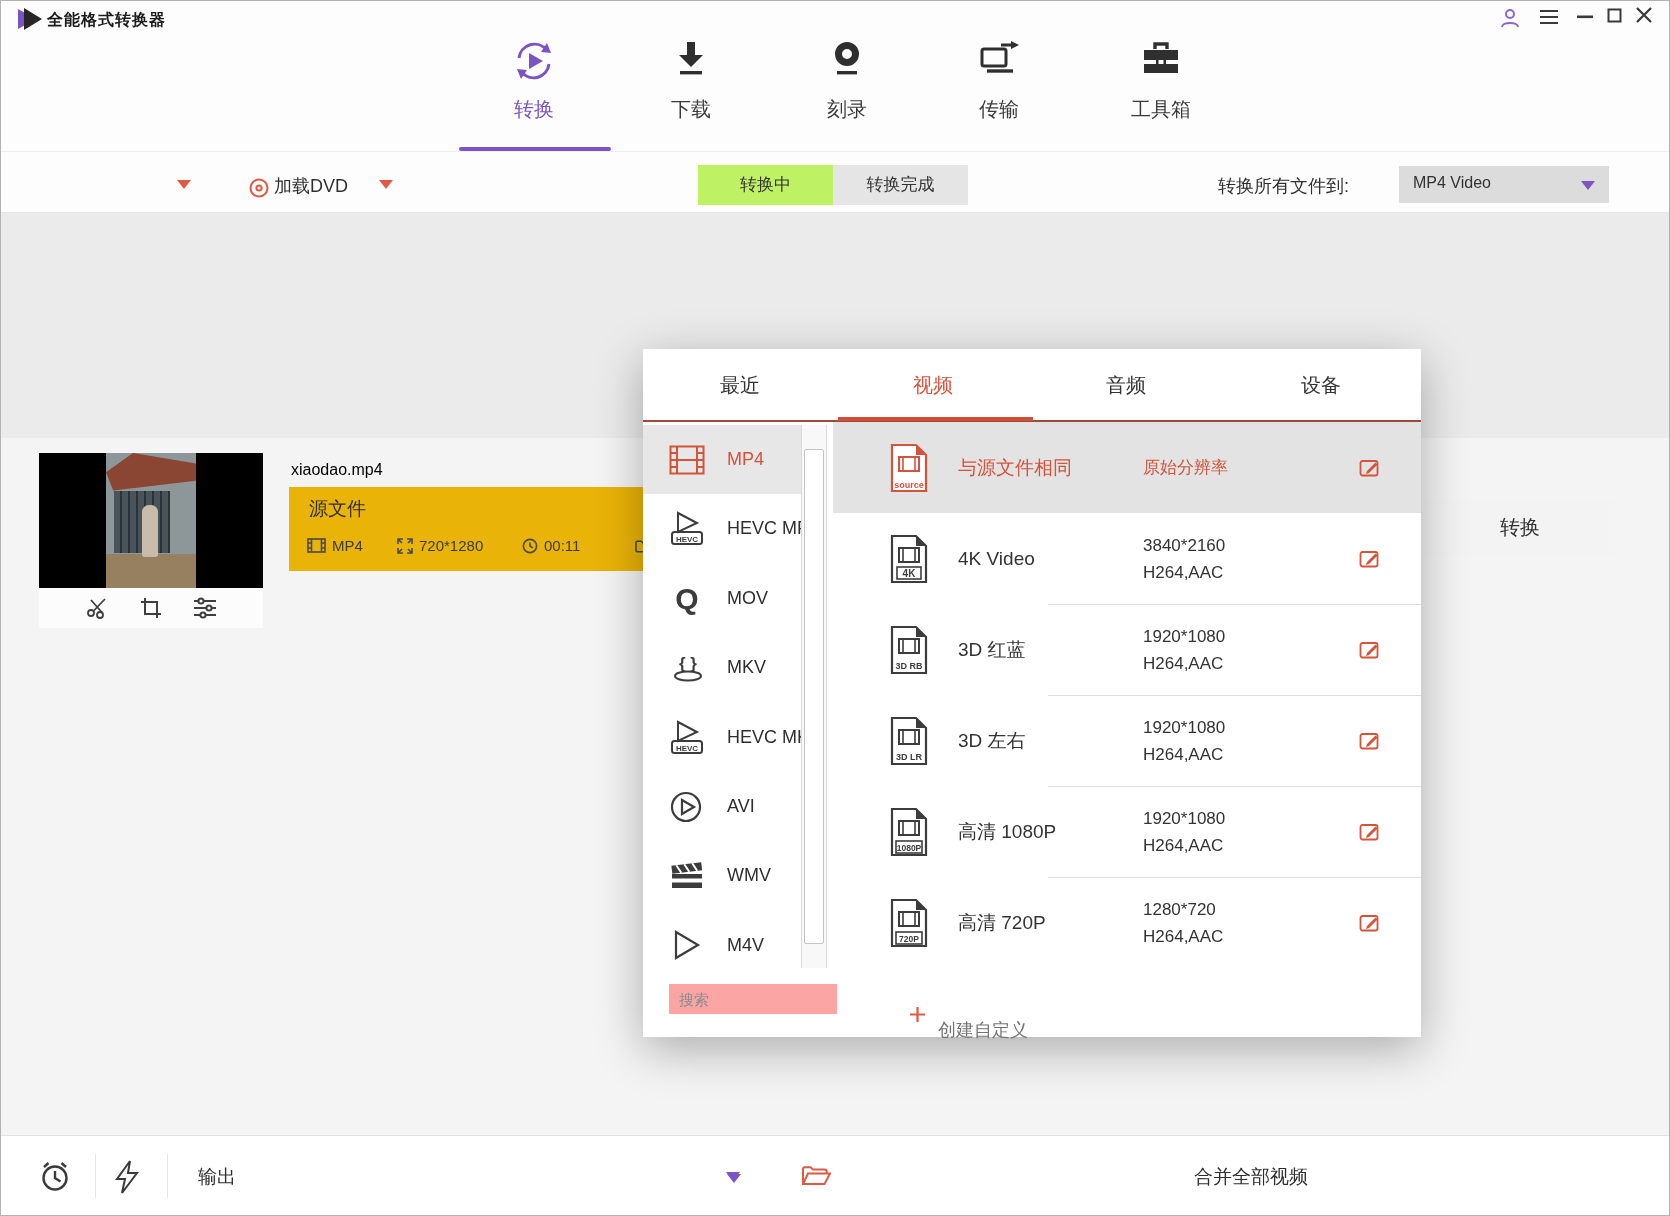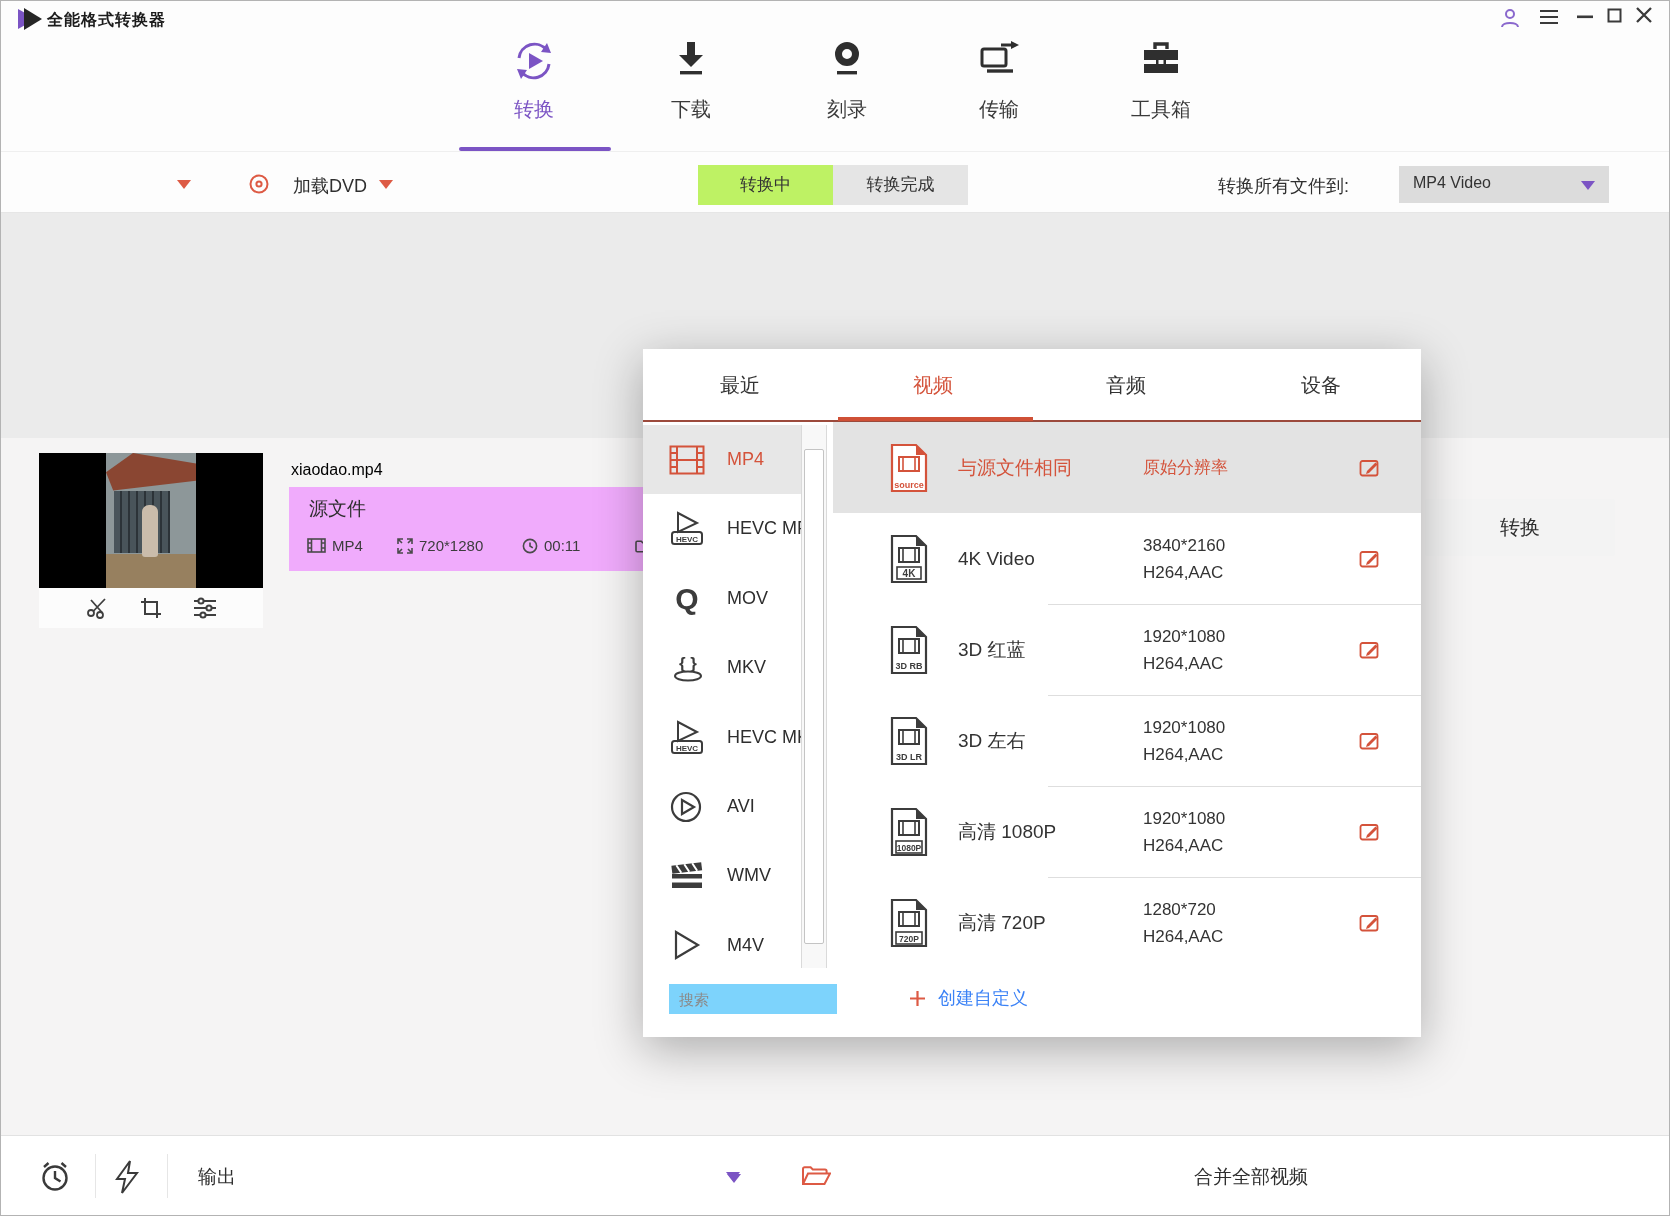--- a/index.html
+++ b/index.html
@@ -19,21 +19,21 @@
   .nav-tab .ic{display:inline-block;}
   .nav-tab .lbl{margin-top:7px;font-size:20px;color:#3a3a3a;}
   .nav-tab.active .lbl{color:#7b54c4;}
   .nav-underline{position:absolute;left:458px;top:146px;width:152px;height:4px;background:#7b54c4;border-radius:2px;}
   .toolbar{position:absolute;left:0;top:150px;width:1670px;height:62px;background:#fdfdfd;border-top:1px solid #efefef;border-bottom:1px solid #e6e6e6;}
   .tbtn-label{font-size:18px;color:#2f2f2f;}
   .caret{width:0;height:0;border-left:7px solid transparent;border-right:7px solid transparent;border-top:9px solid #dd5a44;}
   .caret.purple{border-top-color:#7b54c4;}
   .seg{position:absolute;top:13px;height:40px;line-height:40px;text-align:center;width:135px;font-size:17px;color:#333;}
   .filestrip{position:absolute;left:0;top:212px;width:1670px;height:225px;background:#ebebeb;}
-  .panel{position:absolute;background:#f0abfc;}
+  .panel{position:absolute;background:#eab308;}
   .panel-title{position:absolute;left:20px;top:9px;font-size:19px;color:#2e2e2e;}
   .fitem{position:absolute;top:50px;display:flex;align-items:center;gap:6px;font-size:15px;color:#3c3c3c;}
   .fitem svg{flex:0 0 auto;}
   .popup{position:absolute;left:642px;top:348px;width:778px;height:688px;background:#ffffff;box-shadow:0 12px 45px rgba(0,0,0,0.30);}
   .ptab{position:absolute;top:0;height:71px;line-height:73px;font-size:20px;color:#333;transform:translateX(-50%);}
   .ptab.active{color:#d4533b;}
   .fmt-row{position:absolute;left:0;width:168px;height:69px;}
   .fmt-row .fic{position:absolute;left:26px;top:50%;transform:translateY(-50%);color:#3c3c3c;}
   .fmt-row .flbl{position:absolute;left:84px;top:0;line-height:69px;font-size:18px;color:#2e2e2e;white-space:nowrap;}
   .fmt-row.sel{background:#e7e7e7;width:184px;}
@@ -42,21 +42,21 @@
   .fmt-row.sel .fic{color:#d4533b;}
   .preset-row{position:absolute;left:0;width:588px;height:91px;}
   .preset-row.sel{background:#e3e3e3;}
   .pname{position:absolute;left:125px;top:0;height:91px;display:flex;align-items:center;font-size:19px;color:#333;white-space:nowrap;}
   .pres{position:absolute;left:310px;top:19px;font-size:17px;color:#333;line-height:27px;}
   .pic{position:absolute;left:55px;top:50%;transform:translateY(-50%);}
   .ppencil{position:absolute;left:526px;top:50%;transform:translateY(-50%);}
   .psep{position:absolute;left:215px;width:562px;height:1px;background:#dedede;}
   .preset-row.sel .pname,.preset-row.sel .pres{color:#d4533b;}
   .badge-ic{font-weight:bold;}
-  input.search{position:absolute;left:26px;top:16px;width:168px;height:30px;background:#7dd3fc;border:none;outline:none;padding:0 10px;font-size:15px;font-family:inherit;color:#444;}
+  input.search{position:absolute;left:26px;top:16px;width:168px;height:30px;background:#fca5a5;border:none;outline:none;padding:0 10px;font-size:15px;font-family:inherit;color:#444;}
   input.search::placeholder{color:#8b8b8b;opacity:1;}
   .bottombar{position:absolute;left:0;top:1134px;width:1670px;height:82px;background:#ffffff;border-top:1px solid #e2e2e2;}
   .vsep{position:absolute;top:18px;width:1px;height:44px;background:#e6e6e6;}
   .convert-btn{position:absolute;left:1424px;top:286px;width:190px;height:57px;background:#f3f3f3;text-align:center;line-height:57px;font-size:20px;color:#2e2e2e;border-radius:2px;}
   .thumb{position:absolute;left:38px;top:240px;width:224px;height:135px;background:#000;overflow:hidden;}
   .photo{position:absolute;left:67px;top:0;width:90px;height:135px;background:#8d9799;}
   .photo .roof{position:absolute;left:0;top:0;width:100%;height:48px;background:#8a4632;clip-path:polygon(0 40%,30% 0,100% 22%,100% 58%,8% 78%);}
   .photo .wall{position:absolute;left:8px;top:38px;width:56px;height:62px;background:#49545a;}
   .photo .bars{position:absolute;left:8px;top:38px;width:56px;height:62px;background:repeating-linear-gradient(90deg,transparent 0 6px,#2c3338 6px 8px);}
   .photo .floor{position:absolute;left:0;bottom:0;width:100%;height:34px;background:#97805f;}
@@ -171,21 +171,21 @@
       <span style="display:inline-flex;align-items:center;gap:10px;">
         <svg width="18" height="18" viewBox="0 0 18 18" stroke="#dd5a44" stroke-width="2.4">
             <path d="M9 1v16M1 9h16"></path>
           </svg>
         <span class="tbtn-label">添加文件</span>
       </span>
     </span>
     <span class="caret abs" style="left:176px;top:28px;"></span>
 
     <span class="abs" style="left:248px;top:22px;">
-      <span style="display:inline-flex;align-items:flex-start;gap:24px;">
+      <span style="display:inline-flex;align-items:flex-end;gap:5px;">
         <svg width="20" height="20" viewBox="0 0 20 20" fill="none" stroke="#dd5a44" stroke-width="2">
           <circle cx="10" cy="10" r="8.5"></circle>
             <circle cx="10" cy="10" r="2.6"></circle>
         </svg>
         <span class="tbtn-label">加载DVD</span>
       </span>
     </span>
     <span class="caret abs" style="left:378px;top:28px;"></span>
 
     <div class="seg" style="left:697px;background:#bef264;">转换中</div>
@@ -560,21 +560,21 @@
       <div class="psep" style="top:364px;"></div>
       <div class="psep" style="top:455px;"></div>
     </div>
 
     <div class="abs" style="left:0;top:619px;width:778px;height:69px;background:#fff;">
       <input class="search" type="text" placeholder="搜索" style="">
       <span class="abs" style="left:266px;top:18px;display:flex;align-items:center;gap:12px;">
         <svg width="17" height="17" viewBox="0 0 17 17" stroke="#dd5a44" stroke-width="2.2">
             <path d="M8.5 1v15M1 8.5h15"></path>
           </svg>
-        <span style="font-size:18px;color:#3b82f6;">创建自定义</span>
+        <span style="font-size:18px;color:#737373;margin-top:32px;">创建自定义</span>
       </span>
     </div>
   </div>
 
   <div class="bottombar">
     <span class="abs" style="left:37px;top:24px;">
       <svg width="34" height="34" viewBox="0 0 34 34" fill="none" stroke="#3a3a3a" stroke-width="2.4">
         <circle cx="17" cy="18" r="11.5"></circle>
         <path d="M17 11v7l5.5 3.5"></path>
         <path d="M6 7l4.5-4M28 7l-4.5-4"></path>

